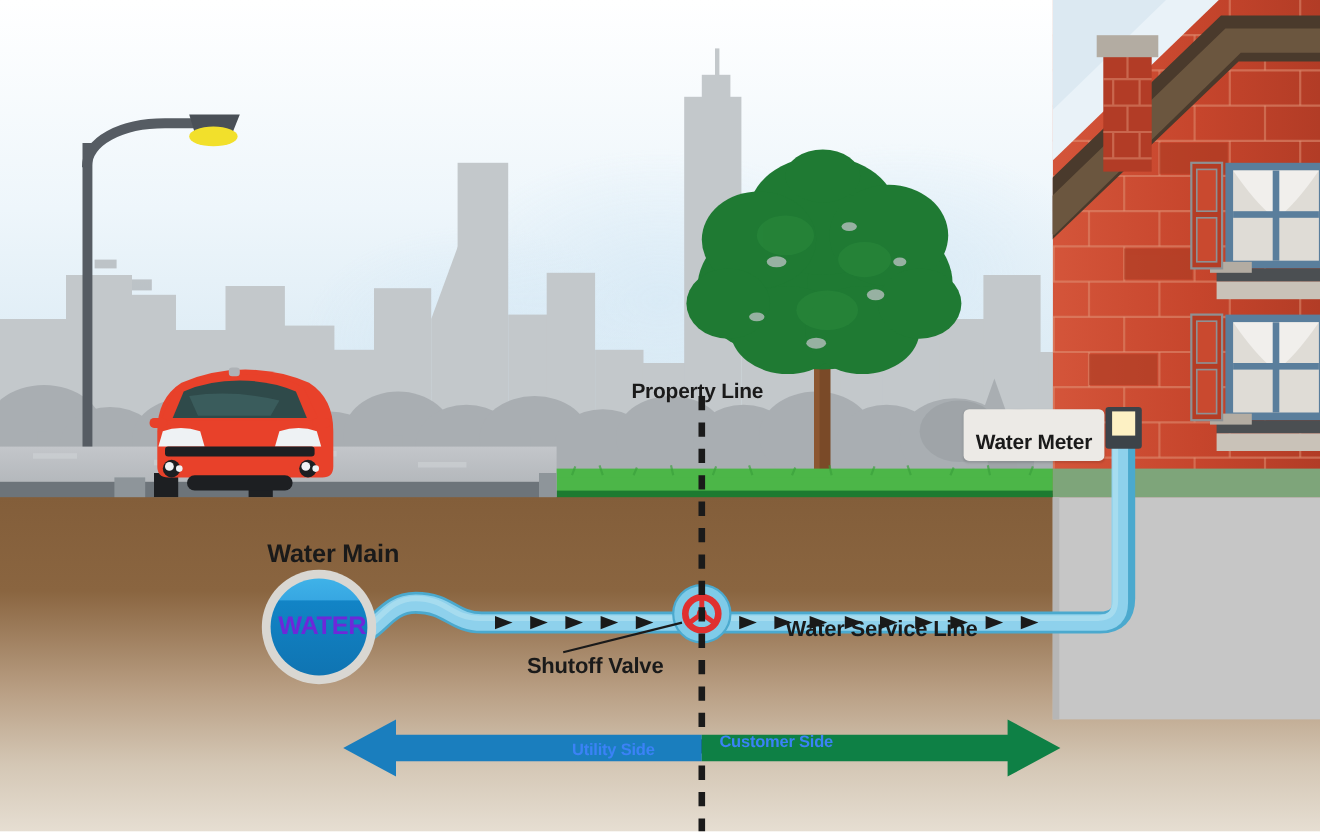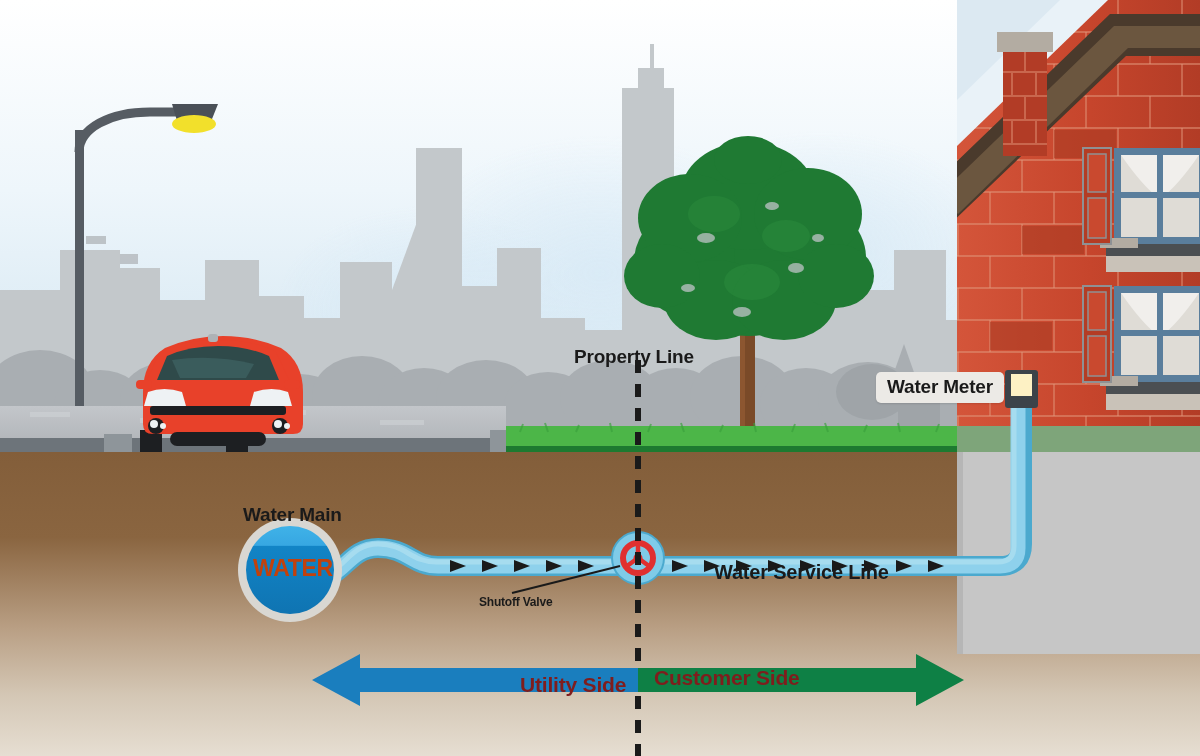--- a/index.html
+++ b/index.html
@@ -12,53 +12,53 @@
   #stage svg.layer { position:absolute; left:0; top:0; width:1200px; height:756px; }
 
   .lbl {
     position:absolute;
     font-family:"Liberation Sans", sans-serif;
     font-weight:bold;
     color:#1a1a1a;
     white-space:nowrap;
     letter-spacing:-0.2px;
   }
-  #lbl-water-main   { left:243px; top:504px; font-size:19px; }
+  #lbl-water-main   { left:243px; top:490px; font-size:23px; }
   #lbl-property     { left:574px; top:346px; font-size:19px; }
   #lbl-service-line { left:714px; top:519px; font-size:20px;margin-top:42px; }
-  #lbl-shutoff      { left:479px; top:595px; font-size:12px; }
+  #lbl-shutoff      { left:479px; top:595px; font-size:20px; }
 
   #lbl-water-meter {
     left:876px; top:372px;
     font-size:19px;
     background:#eceae6;
     border-radius:5px;
-    padding:4px 11px 5px 11px;
+    padding:20px 11px 5px 11px;
     box-shadow:0 1px 2px rgba(0,0,0,.12);
   }
 
   .side-text {
     position:absolute;
     font-family:"Liberation Sans", sans-serif;
     font-weight:bold;
-    font-size:21px;
-    color:#7f1d1d;
+    font-size:15px;
+    color:#3b82f6;
     white-space:nowrap;
     letter-spacing:-0.2px;
   }
   #txt-utility  { left:520px; top:673px; }
   #txt-customer { left:654px; top:666px; }
 
   #txt-water-badge {
     position:absolute;
     left:253px; top:555px;
     width:74px; text-align:center;
     font-family:"Liberation Sans", sans-serif;
     font-weight:bold; font-size:23px;
-    color:#c2410c; letter-spacing:-0.3px;
+    color:#6d28d9; letter-spacing:-0.3px;
   }
 </style>
 </head>
 <body>
 
 <div id="stage">
 
   <svg class="layer" viewBox="0 0 1200 756">
     <defs>
       <linearGradient id="gSky" x1="0" y1="0" x2="0" y2="1">

